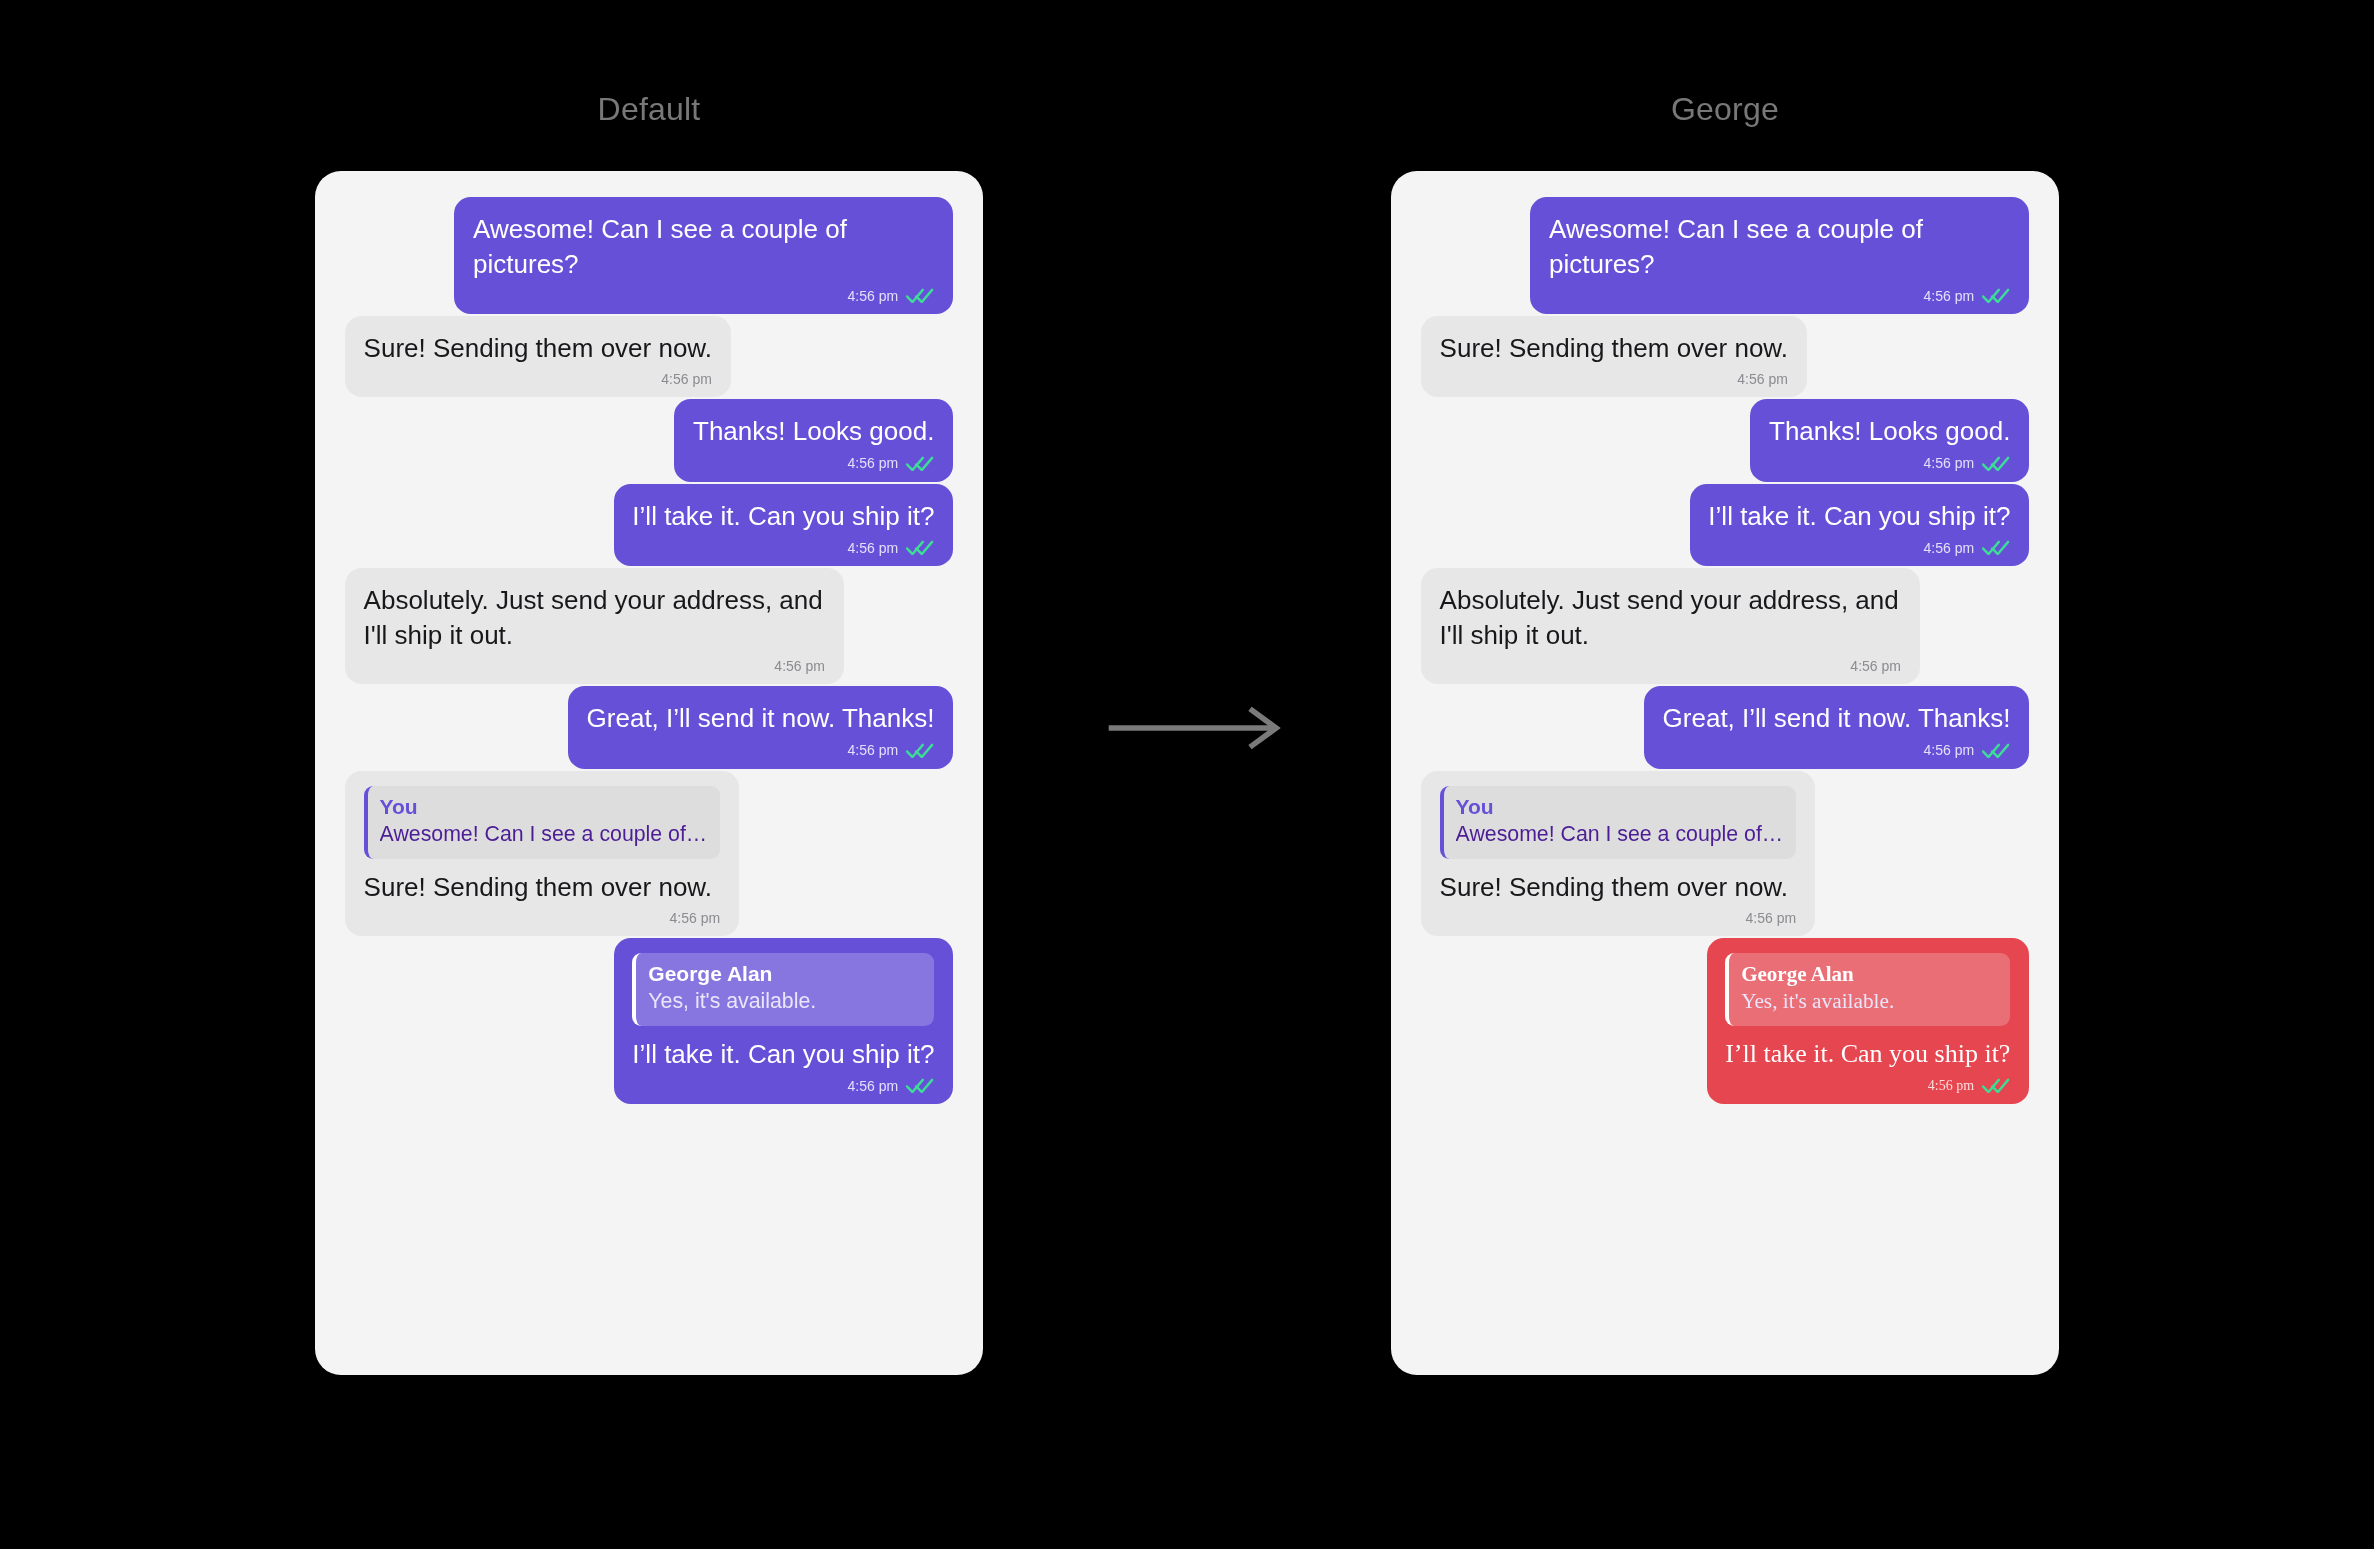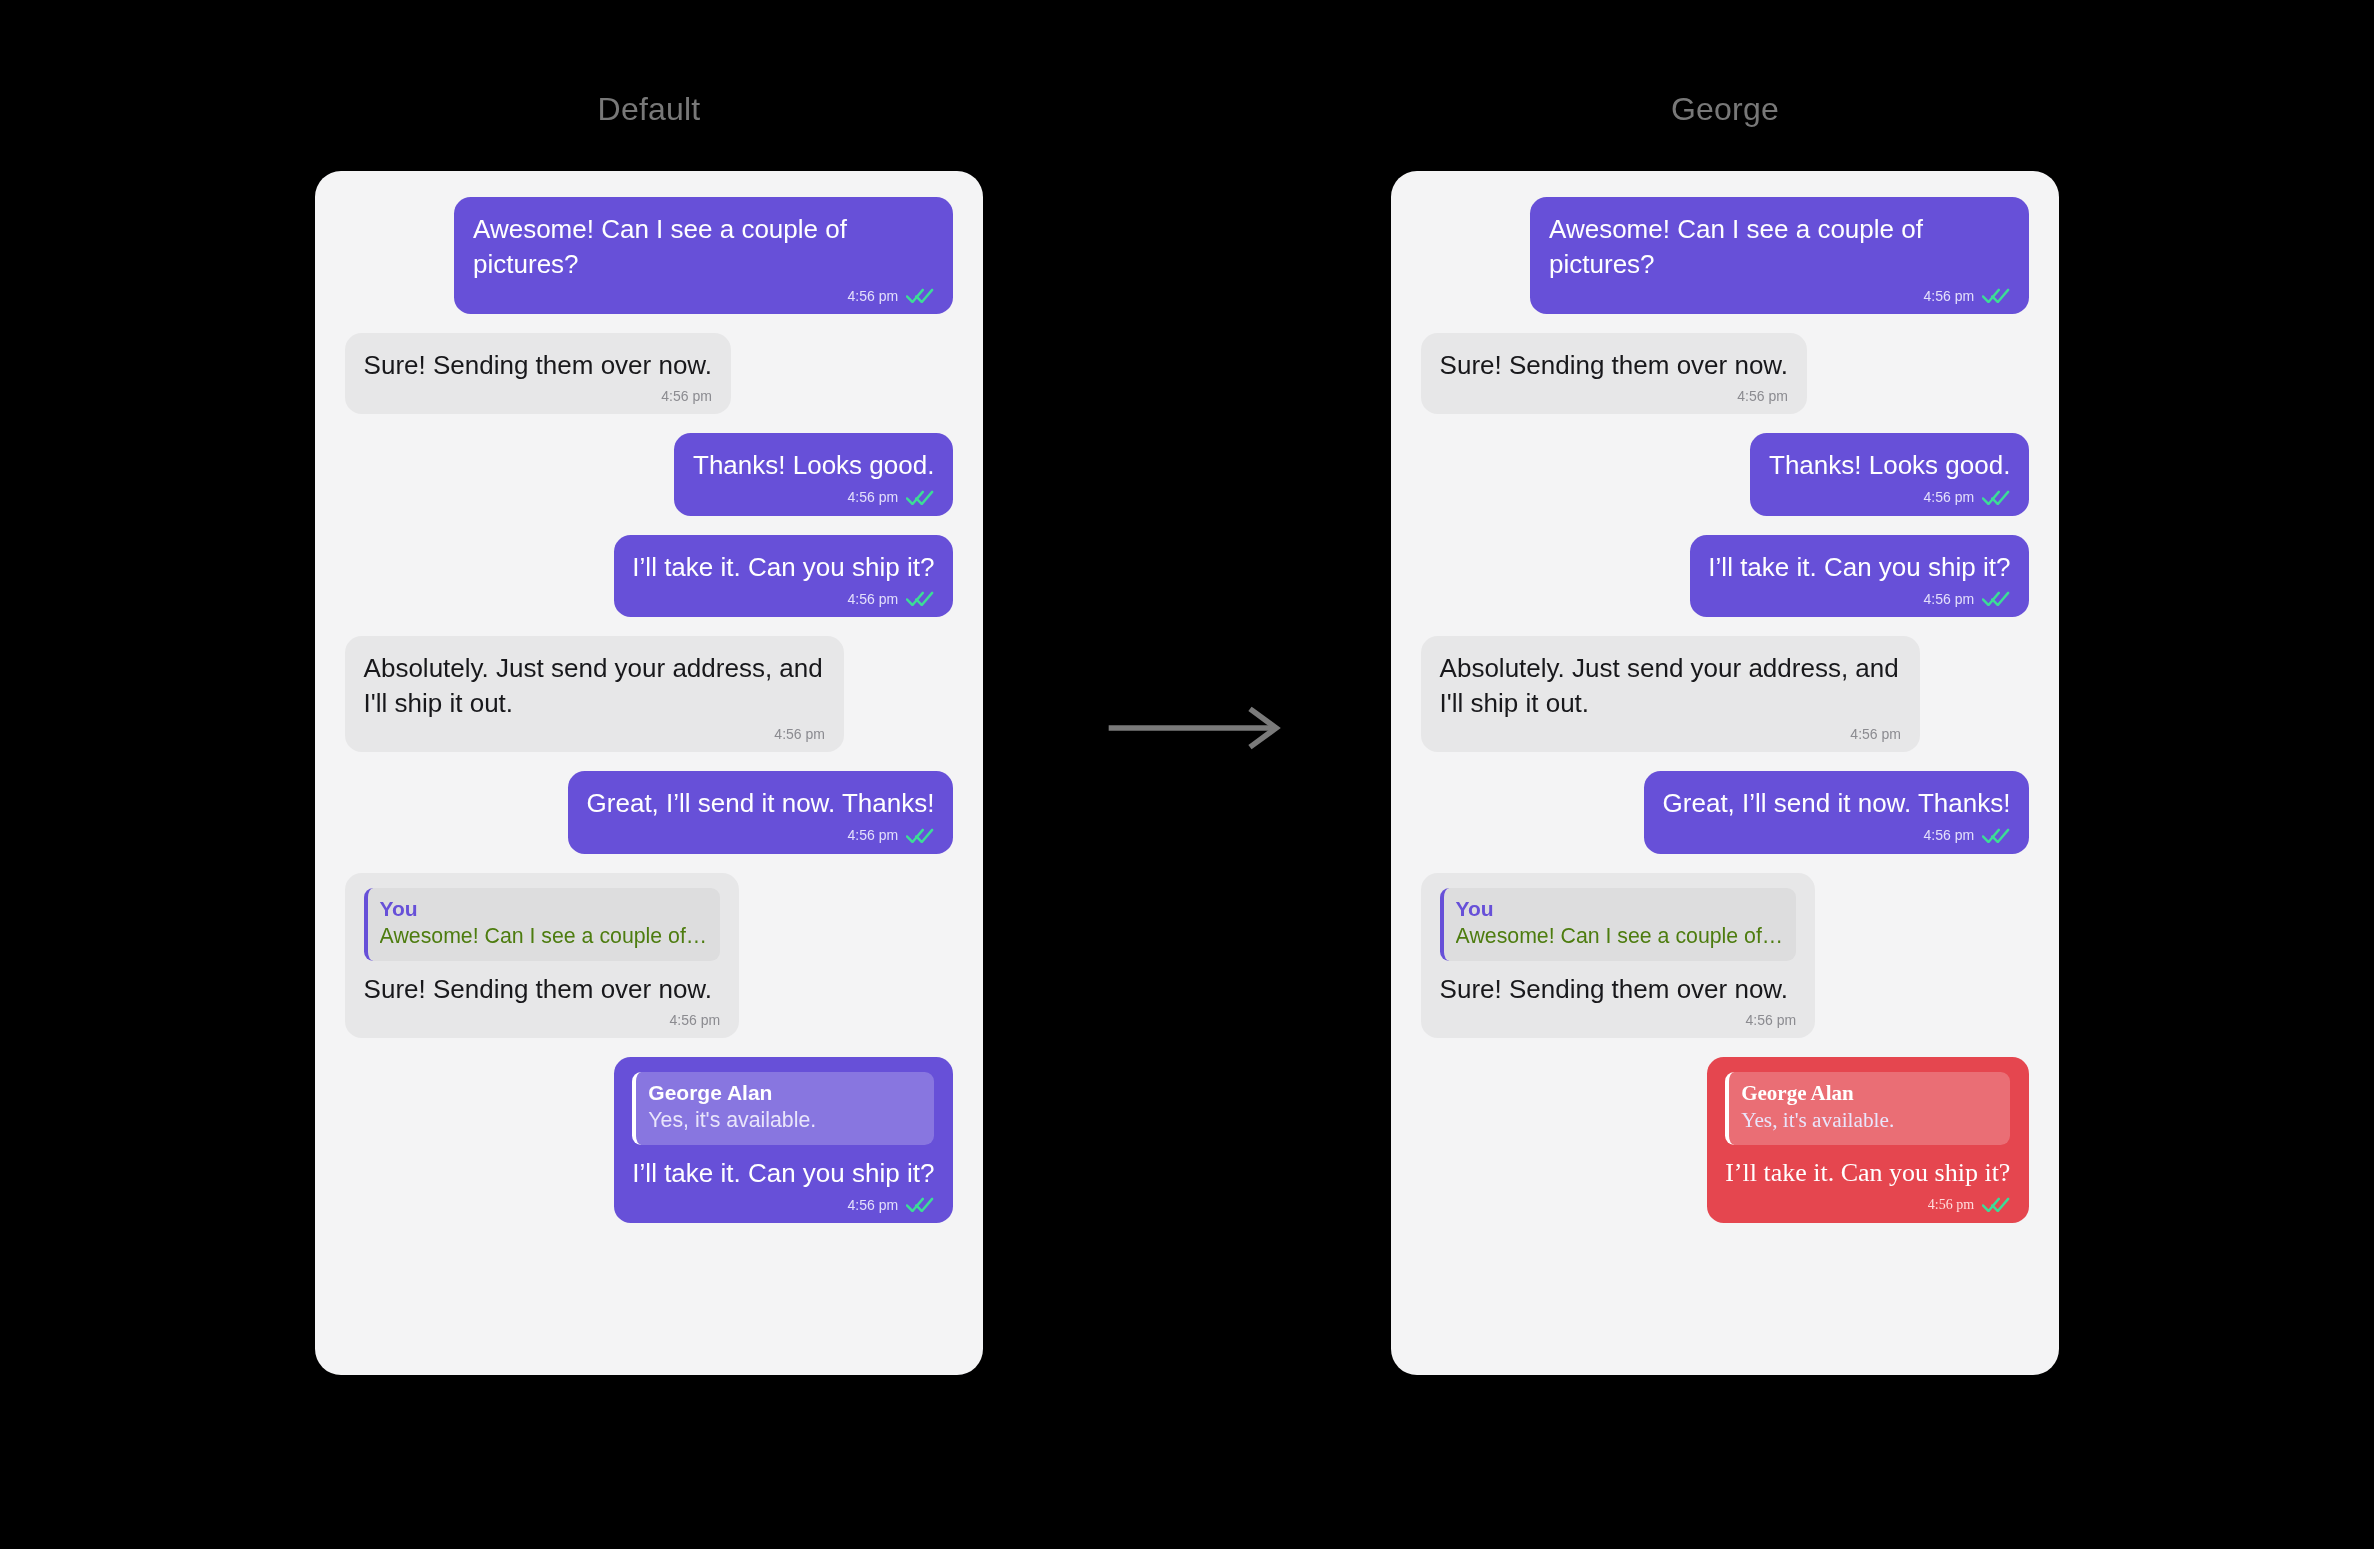--- a/index.html
+++ b/index.html
@@ -35,21 +35,21 @@
   .panel {
     position: absolute;
     top: 171px;
     width: 668px;
     height: 1204px;
     background: #f4f4f5;
     border-radius: 26px;
     padding: 26px 30px;
     display: flex;
     flex-direction: column;
-    gap: 19px;
+    gap: 2px;
     overflow: hidden;
   }
   .panel.left  { left: 315px; }
   .panel.right { left: 1391px; }
 
   
   .arrow {
     position: absolute;
     left: 1104px;
     top: 705px;
@@ -125,21 +125,21 @@
   .quote .quote-author {
     display: block;
     font-size: 21px;
     font-weight: bold;
     color: #6750d8;
     line-height: 1.25;
   }
   .quote .quote-text {
     display: block;
     font-size: 21.3px;
-    color: #4d7c0f;
+    color: #4c1d95;
     line-height: 1.28;
     margin-top: 0.9px;
     white-space: nowrap;
     overflow: hidden;
   }
   
   .bubble.out .quote {
     background: rgba(255,255,255,0.22);
     border-left-color: #ffffff;
   }

